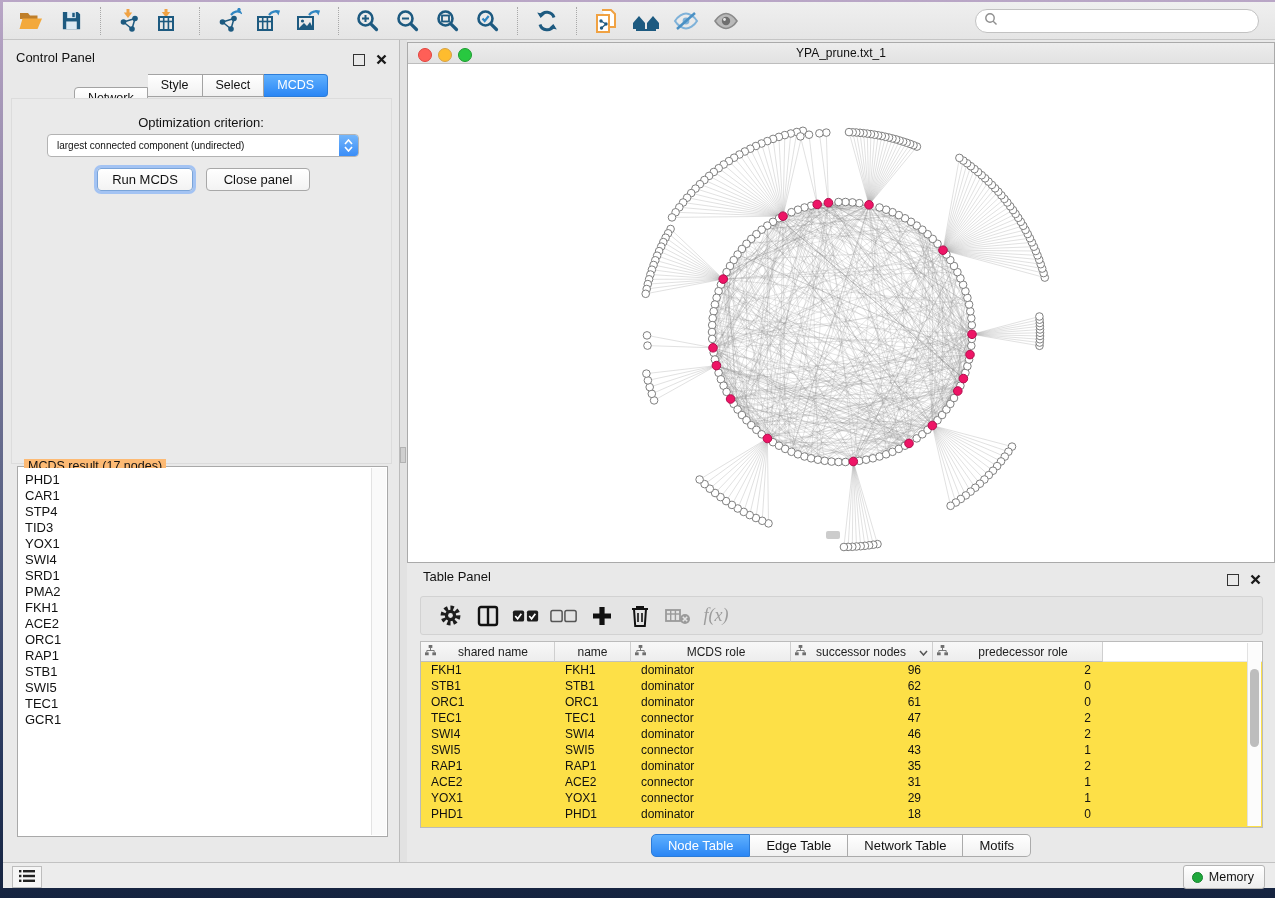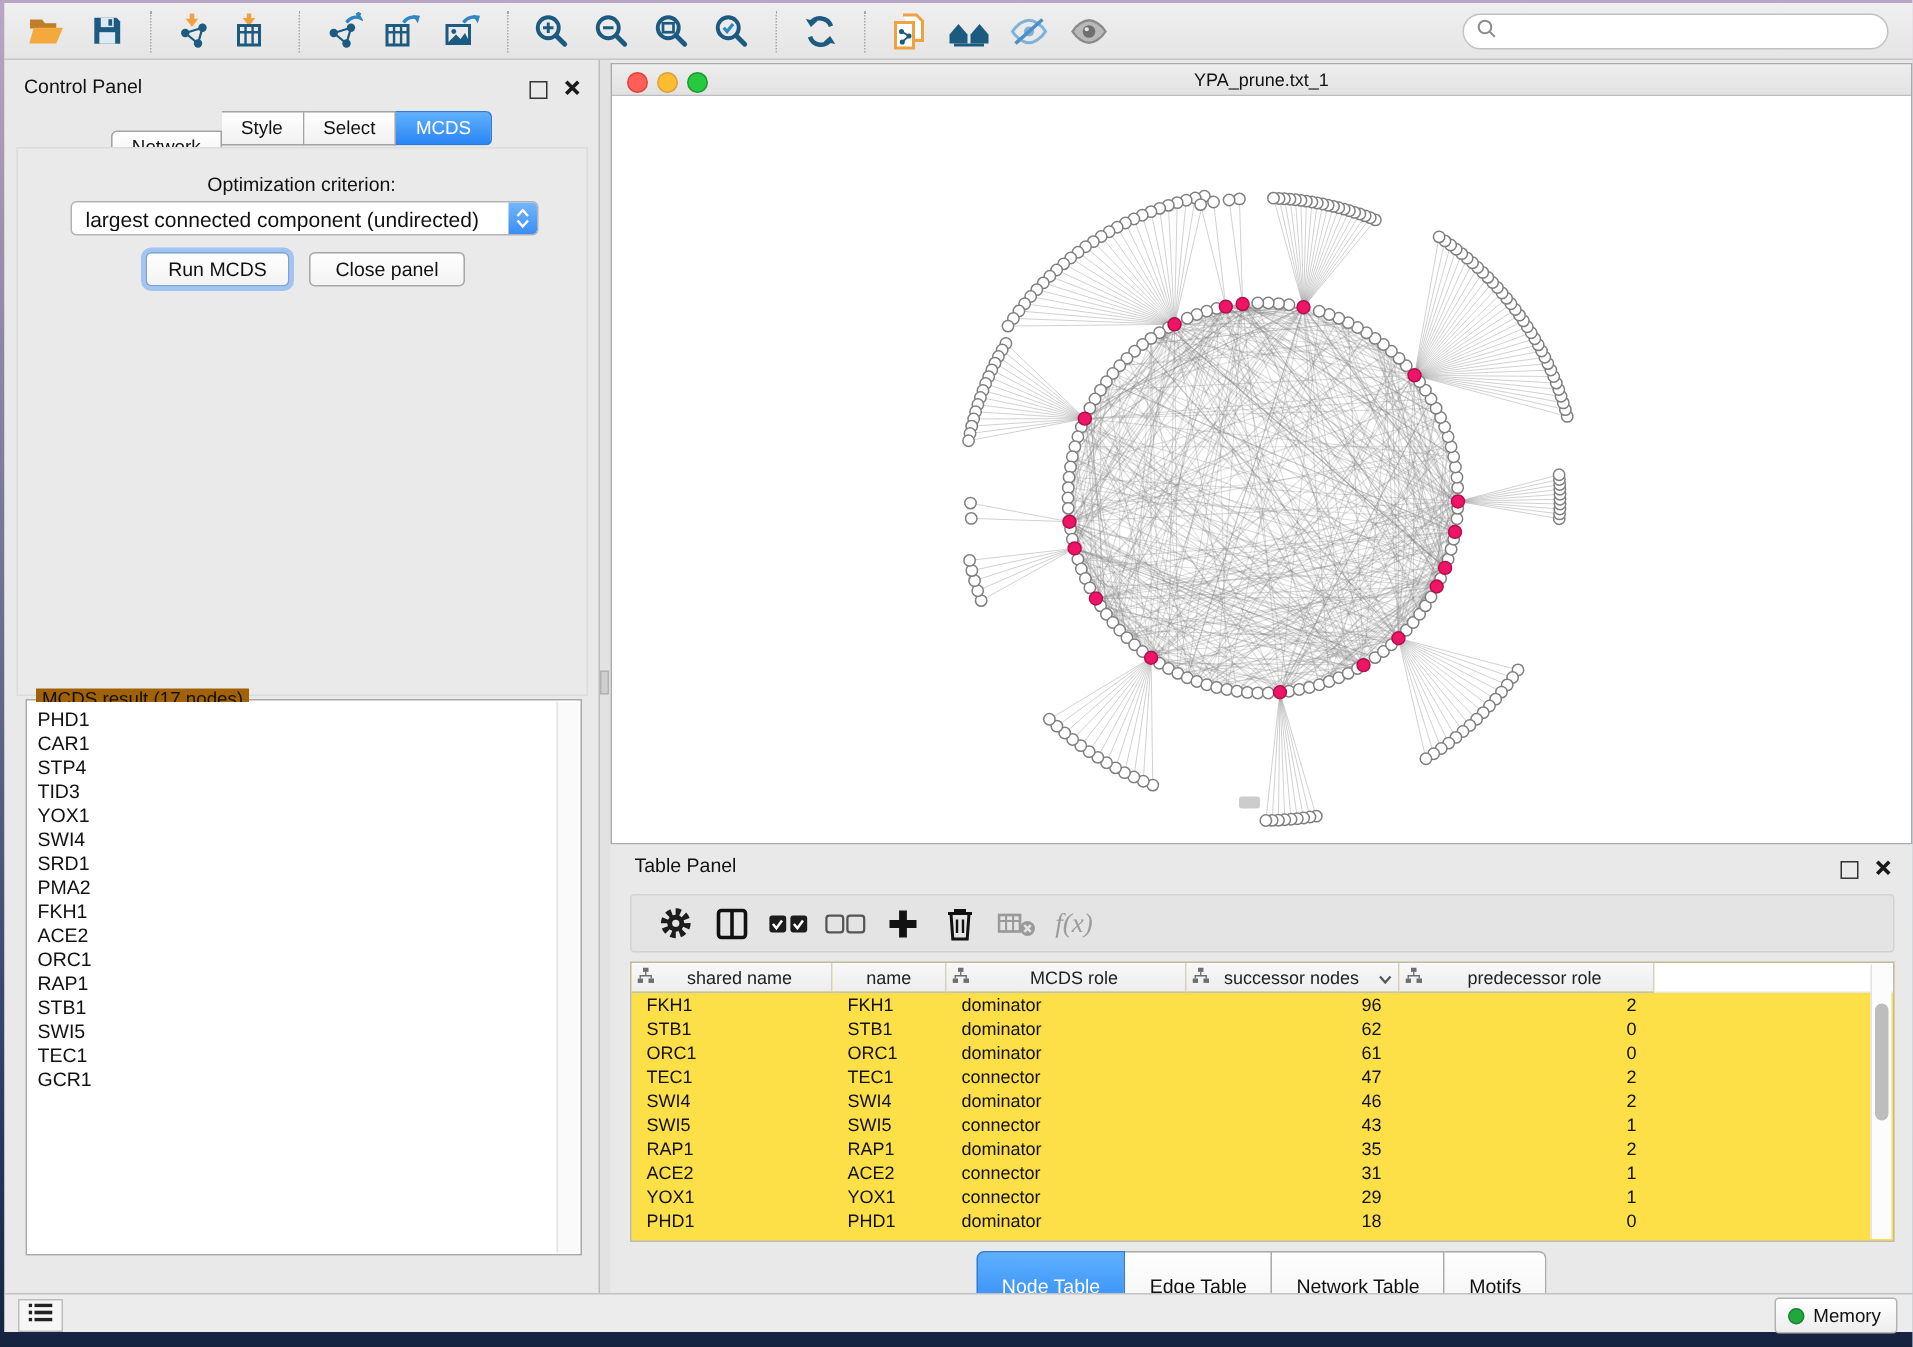--- a/index.html
+++ b/index.html
@@ -30,32 +30,32 @@
   .cptab{height:21px;line-height:21px;padding:0 13px;font-size:12.5px;color:#111;cursor:default;
     background:linear-gradient(#ffffff,#f1f1f1);border:1px solid #a3a3a3;border-left:none;}
   .cptab:first-child{border-left:1px solid #a3a3a3;border-radius:4px 0 0 4px;margin-top:13px;}
   .cptab:last-child{border-radius:0 4px 4px 0;}
   .cptab.active{background:linear-gradient(#5fb0fe,#2a86f5);color:#fff;border-color:#2c7cd8;}
   .cp-inner{position:absolute;left:8px;top:58px;width:379px;height:364px;background:#eaeaea;
     border:1px solid #dcdcdc;}
   .opt-label{position:absolute;left:0;top:75px;width:100%;text-align:center;font-size:13px;color:#111;}
   .dropdown{position:absolute;left:44px;top:94px;width:312px;height:23px;background:#fff;
     border:1px solid #b3b3b3;border-radius:4px;display:flex;align-items:center;box-sizing:border-box;}
-  .dropdown-text{flex:1;font-size:14px;color:#111;padding-left:9px;white-space:nowrap;overflow:hidden;}
+  .dropdown-text{flex:1;font-size:10px;color:#111;padding-left:9px;white-space:nowrap;overflow:hidden;}
   .dropdown-stepper{width:19px;height:21px;border-radius:0 3px 3px 0;
     background:linear-gradient(#74b6fb,#3a8df7);display:flex;flex-direction:column;
     align-items:center;justify-content:center;gap:1px;}
   .btn{height:23px;font-size:13px;color:#111;background:linear-gradient(#ffffff,#f3f3f3);
     border:1px solid #a8a8a8;border-radius:4px;position:absolute;box-sizing:border-box;text-align:center;}
   .btn-run{left:94px;top:128px;width:96px;border-color:#7aa4d8;
     box-shadow:0 0 0 3px rgba(103,162,250,.55);}
   .btn-close{left:203px;top:128px;width:104px;}
   .mcds-fieldset{position:absolute;left:14px;top:426px;width:371px;height:371px;box-sizing:border-box;
     border:1px solid #a9a9a9;background:#fff;}
-  .mcds-legend{position:absolute;left:6px;top:-8px;background:#a16207;padding:0 4px;font-size:12.5px;color:#111;}
+  .mcds-legend{position:absolute;left:6px;top:-8px;background:#fdba74;padding:0 4px;font-size:12.5px;color:#111;}
   .mcds-list{position:absolute;left:1px;top:1px;right:15px;bottom:1px;background:#fff;
     overflow:hidden;padding:4px 0 0 6px;}
   .mcds-item{font-size:13px;line-height:16px;color:#111;}
   .mcds-scroll{position:absolute;top:1px;right:1px;width:14px;bottom:1px;background:#fafafa;
     border-left:1px solid #e3e3e3;}
 
   
   .vsplit{position:absolute;left:397px;top:38px;width:7px;height:822px;background:#e2e2e2;}
   .vsplit-handle{position:absolute;left:0px;top:407px;width:6px;height:16px;background:#cfcfcf;
     border:1px solid #b2b2b2;box-sizing:border-box;}
@@ -88,21 +88,21 @@
   .th .lbl{flex:1;text-align:center;}
   .th-fill{flex:1;background:#fff;border-bottom:1px solid #e6e6e6;height:20px;box-sizing:border-box;}
   .tr{display:flex;height:16px;}
   .td{box-sizing:border-box;font-size:12px;color:#111;line-height:16px;white-space:nowrap;overflow:hidden;}
   .td.l{padding-left:10px;text-align:left;}
   .td.r{padding-right:12px;text-align:right;}
   .tbl-scroll{position:absolute;top:1px;right:1px;width:13px;bottom:1px;background:#fcfcfc;
     border-left:1px solid #e2e2e2;}
   .tbl-thumb{position:absolute;left:2px;top:26px;width:9px;height:78px;background:#bdbdbd;border-radius:5px;}
   .tp-tabs{position:absolute;left:0;top:271px;width:100%;display:flex;justify-content:center;}
-  .tptab{height:21px;line-height:21px;padding:12px 16px;font-size:13px;color:#111;
+  .tptab{height:21px;line-height:21px;padding:0 16px;font-size:13px;color:#111;
     background:linear-gradient(#ffffff,#f1f1f1);border:1px solid #ababab;border-left:none;}
   .tptab:first-child{border-left:1px solid #ababab;border-radius:5px 0 0 5px;}
   .tptab:last-child{border-radius:0 5px 5px 0;}
   .tptab.active{background:linear-gradient(#5fb0fe,#2a86f5);color:#fff;border-color:#2c7cd8;}
 
   
   .status-bar{position:absolute;left:0;top:860px;width:100%;height:26px;background:#ececec;
     border-top:1px solid #c2c2c2;box-sizing:border-box;}
   .sb-list-btn{position:absolute;left:9px;top:3px;width:28px;height:20px;background:#f6f6f6;
     border:1px solid #bdbdbd;display:flex;align-items:center;justify-content:center;}

